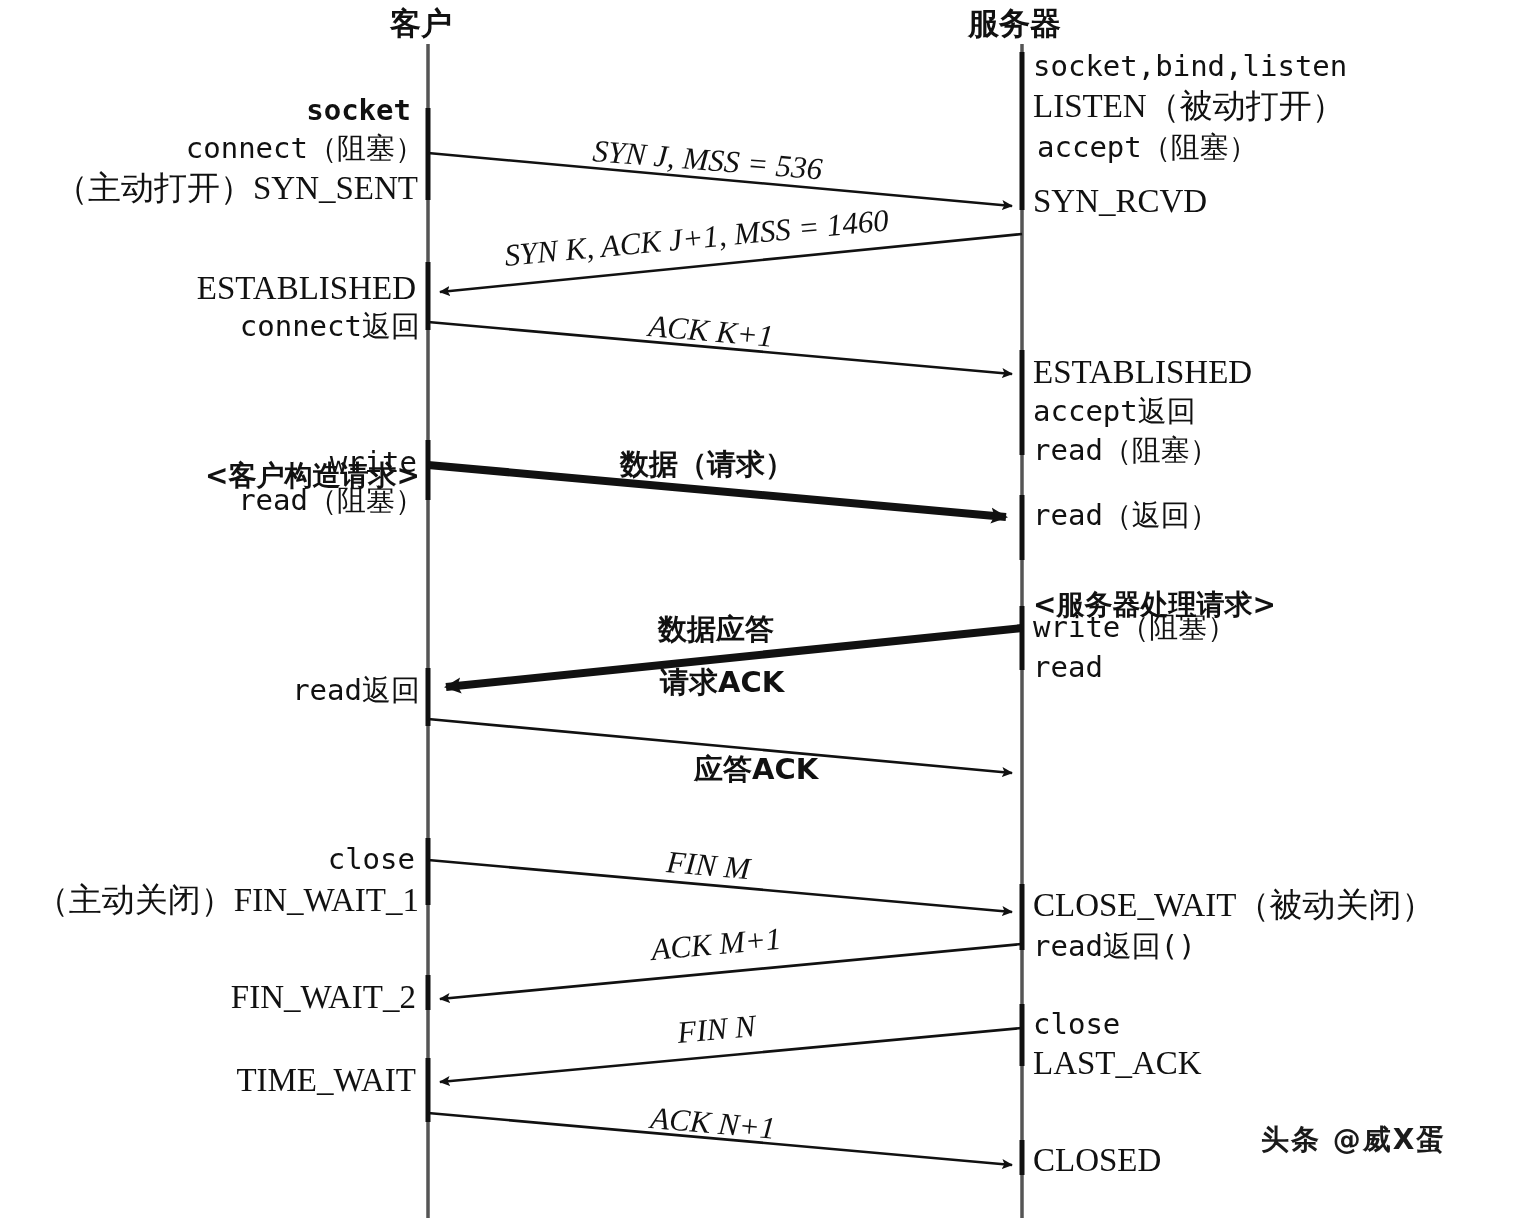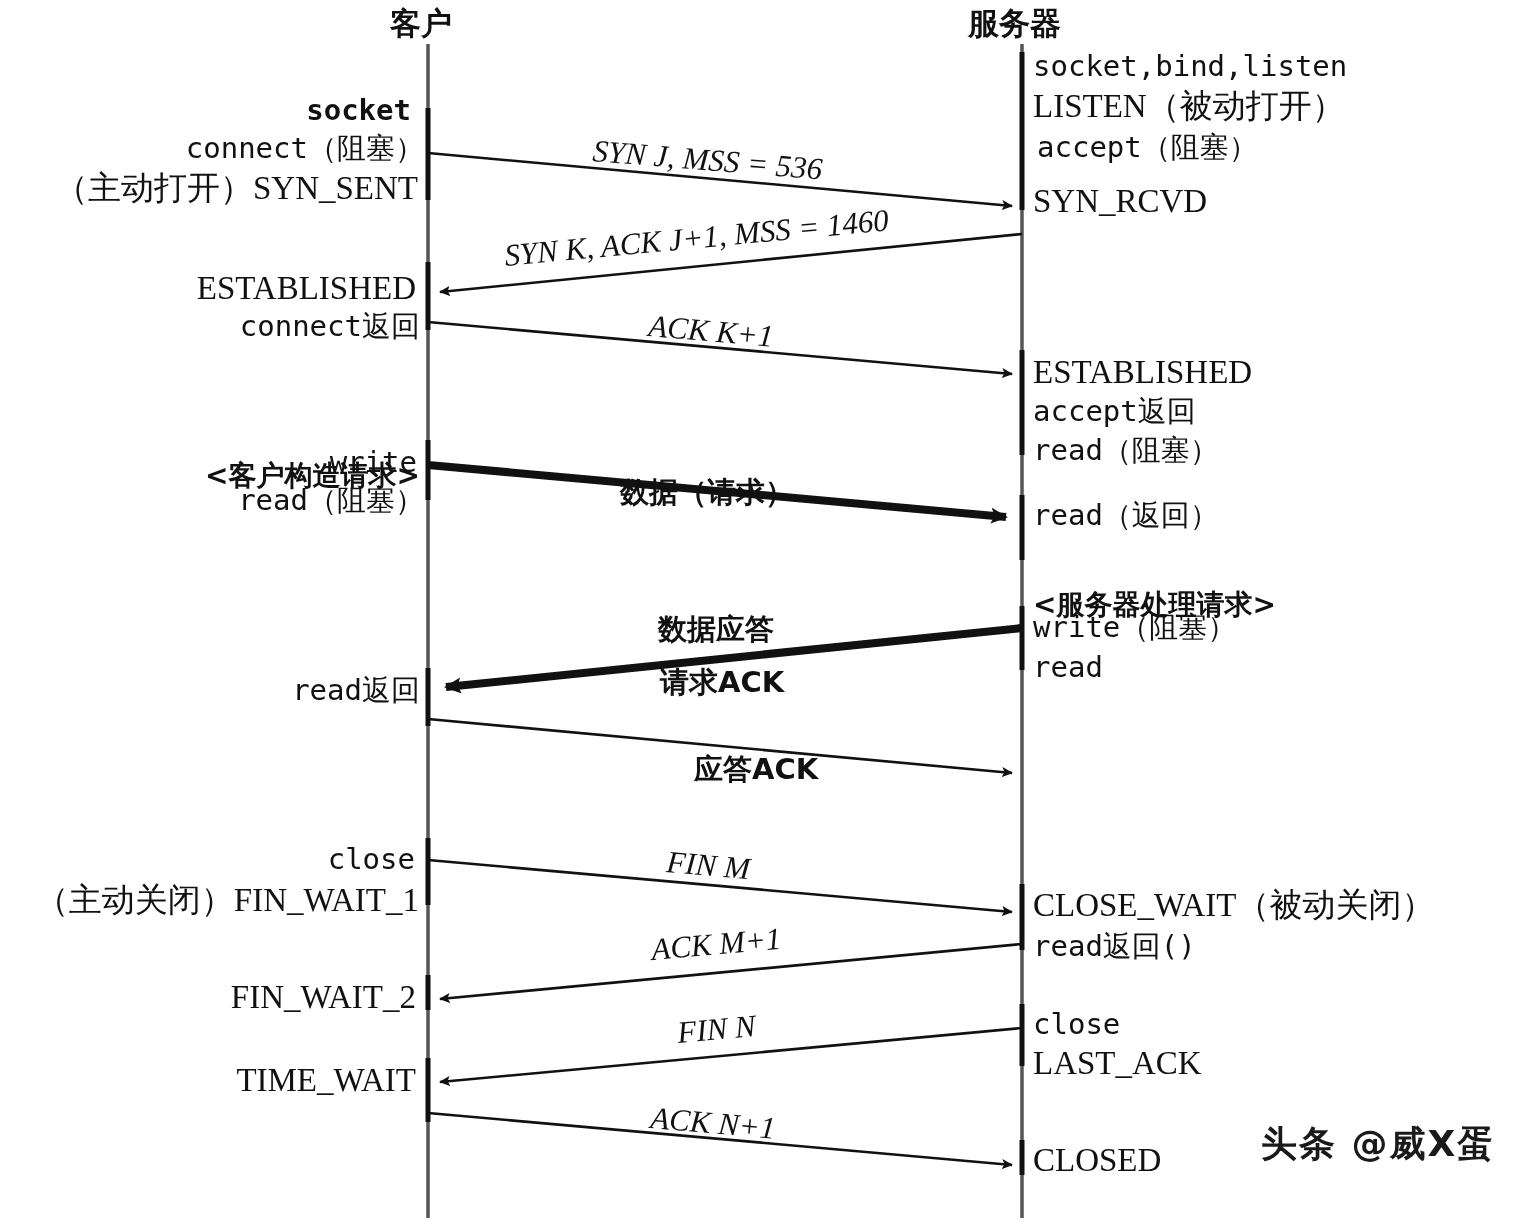--- a/index.html
+++ b/index.html
@@ -63,21 +63,21 @@
   .seg-cn {
     font-family: "DejaVu Sans", "Liberation Sans", sans-serif;
     font-weight: bold;
     font-size: 29px;
     font-style: normal;
   }
   .right-align { text-align: right; }
   .watermark {
     font-family: "DejaVu Sans", "Liberation Sans", sans-serif;
     font-weight: bold;
-    font-size: 36px;
+    font-size: 28px;
     color: #1a1a1a;
     letter-spacing: 2px;
   }
 </style>
 </head>
 <body>
 
 <div id="stage">
 
   <svg class="diagram" viewBox="0 0 1528 1224">
@@ -158,21 +158,21 @@
   <div class="lbl api" style="left:1033px; top:653px;">read</div>
   <div class="lbl state" style="left:1033px; top:889px;">CLOSE_WAIT（被动关闭）</div>
   <div class="lbl api" style="left:1033px; top:932px;">read返回()</div>
   <div class="lbl api" style="left:1033px; top:1010px;">close</div>
   <div class="lbl state" style="left:1033px; top:1047px;">LAST_ACK</div>
   <div class="lbl state" style="left:1033px; top:1144px;">CLOSED</div>
 
   <div class="lbl seg" style="left:594px; top:135px; transform:rotate(4.6deg); transform-origin:left top;">SYN J, MSS = 536</div>
   <div class="lbl seg" style="left:503px; top:240px; transform:rotate(-5.3deg); transform-origin:left top;">SYN K, ACK J+1, MSS = 1460</div>
   <div class="lbl seg" style="left:650px; top:310px; transform:rotate(5.0deg); transform-origin:left top;">ACK K+1</div>
-  <div class="lbl seg-cn" style="left:620px; top:450px;margin-top:28px;">数据（请求）</div>
+  <div class="lbl seg-cn" style="left:620px; top:450px;">数据（请求）</div>
   <div class="lbl seg-cn" style="left:658px; top:615px;">数据应答</div>
   <div class="lbl seg-cn" style="left:660px; top:668px;">请求ACK</div>
   <div class="lbl seg-cn" style="left:694px; top:755px;">应答ACK</div>
   <div class="lbl seg" style="left:668px; top:846px; transform:rotate(5.1deg); transform-origin:left top;">FIN M</div>
   <div class="lbl seg" style="left:650px; top:934px; transform:rotate(-5.0deg); transform-origin:left top;">ACK M+1</div>
   <div class="lbl seg" style="left:676px; top:1017px; transform:rotate(-5.0deg); transform-origin:left top;">FIN N</div>
   <div class="lbl seg" style="left:652px; top:1102px; transform:rotate(5.0deg); transform-origin:left top;">ACK N+1</div>
 
   <div class="lbl watermark" style="left:1261px; top:1126px;">头条 @威X蛋</div>
 

